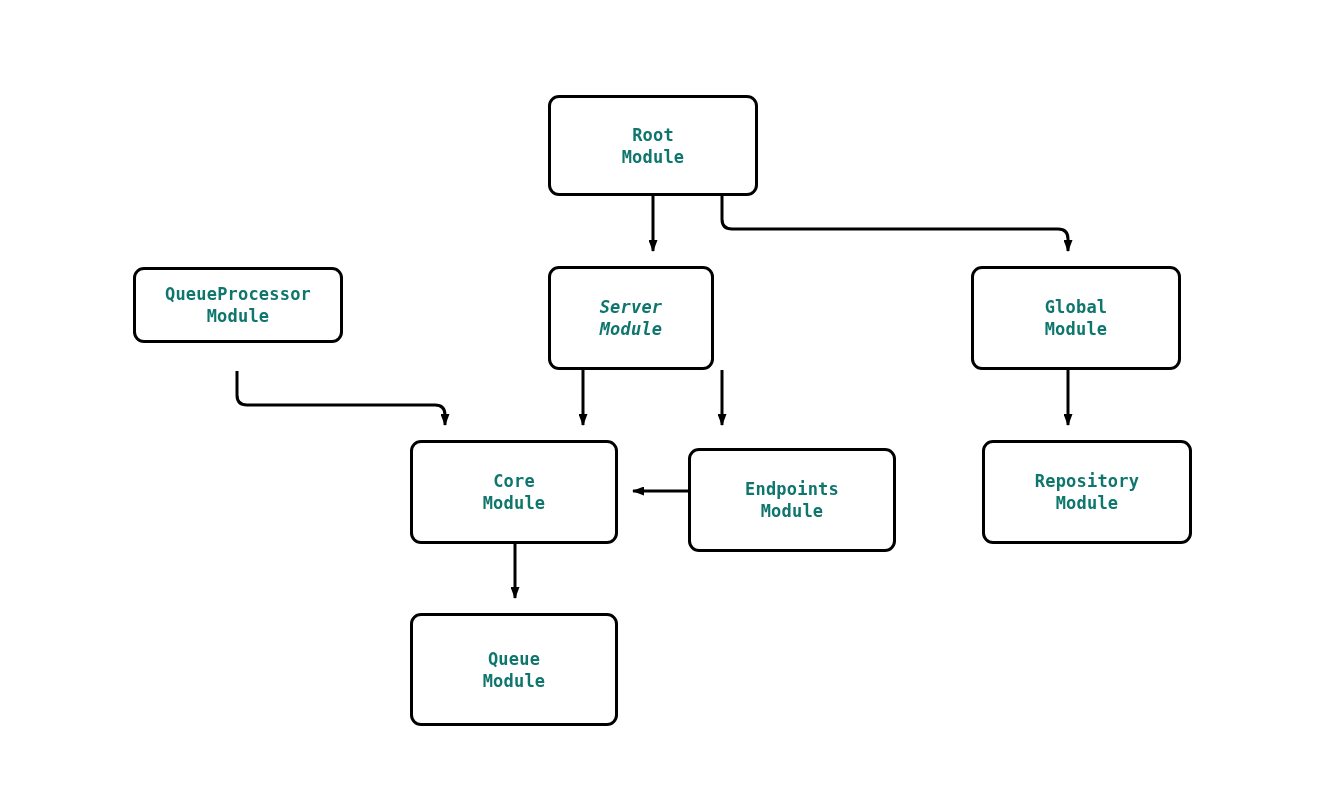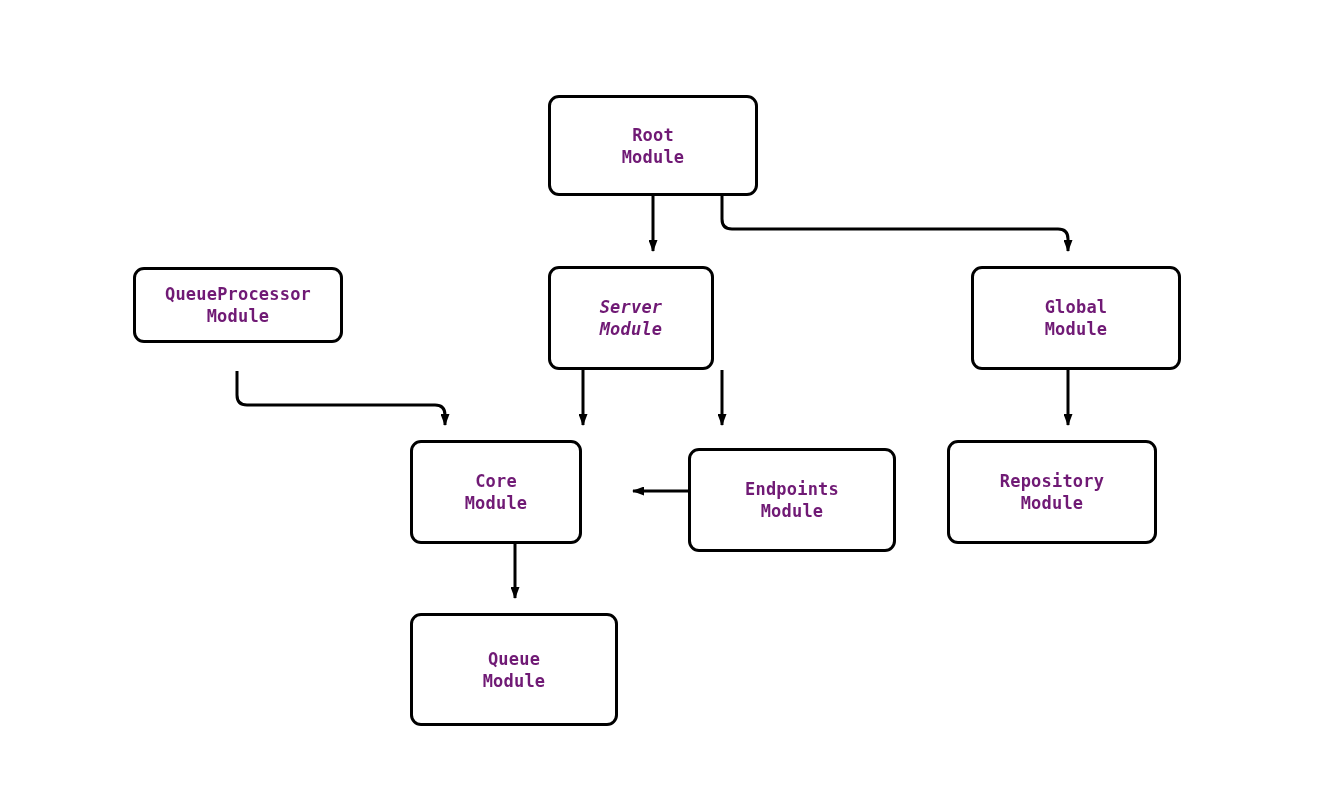--- a/index.html
+++ b/index.html
@@ -34,21 +34,21 @@
     flex-direction: column;
     align-items: center;
     justify-content: center;
     z-index: 2;
   }
   .node-label {
     font-family: "DejaVu Sans Mono", "Liberation Mono", monospace;
     font-size: 17px;
     line-height: 22px;
     font-weight: 700;
-    color: #701a75;
+    color: #0f766e;
     text-align: center;
     white-space: pre;
     letter-spacing: 0.2px;
   }
 </style>
 </head>
 <body>
 
 <div id="diagram-root">
 
@@ -89,31 +89,31 @@
   <div class="node" style="left:548px; top:266px; width:166px; height:104px;font-style:italic;">
     <div class="node-label">Server</div>
     <div class="node-label">Module</div>
   </div>
 
   <div class="node" style="left:963px; top:266px; width:210px; height:104px;margin-left:8px;">
     <div class="node-label">Global</div>
     <div class="node-label">Module</div>
   </div>
 
-  <div class="node" style="left:410px; top:440px; width:172px; height:104px;">
+  <div class="node" style="left:410px; top:440px; width:208px; height:104px;">
     <div class="node-label">Core</div>
     <div class="node-label">Module</div>
   </div>
 
   <div class="node" style="left:688px; top:440px; width:208px; height:104px;margin-top:8px;">
     <div class="node-label">Endpoints</div>
     <div class="node-label">Module</div>
   </div>
 
-  <div class="node" style="left:947px; top:440px; width:210px; height:104px;">
+  <div class="node" style="left:982px; top:440px; width:210px; height:104px;">
     <div class="node-label">Repository</div>
     <div class="node-label">Module</div>
   </div>
 
   <div class="node" style="left:410px; top:613px; width:208px; height:113px;">
     <div class="node-label">Queue</div>
     <div class="node-label">Module</div>
   </div>
 
 </div>

